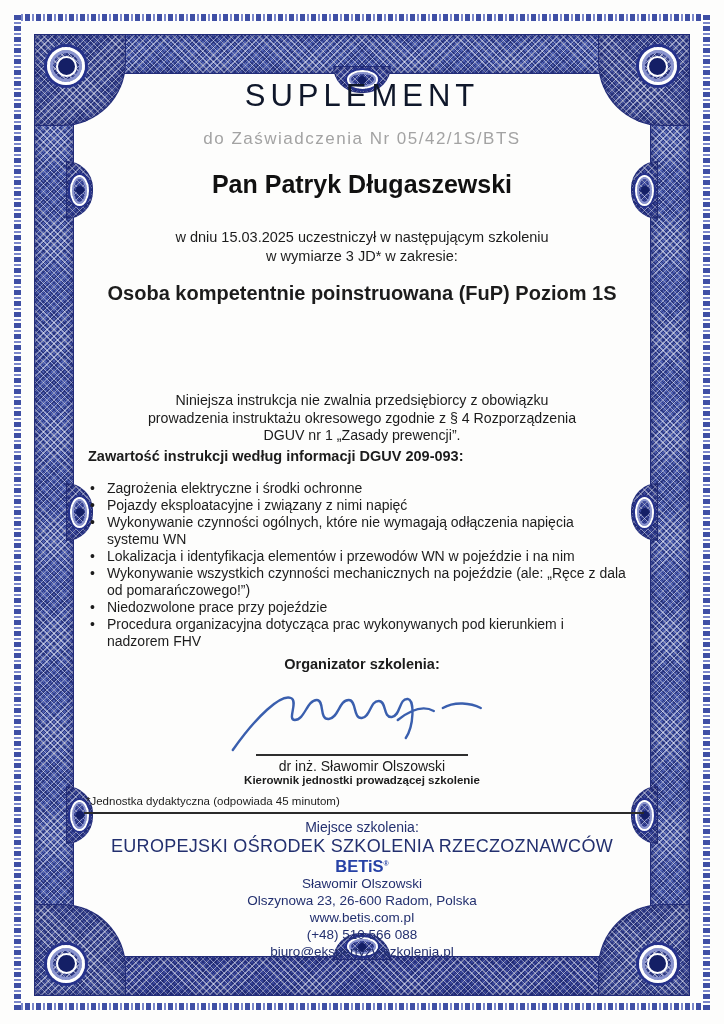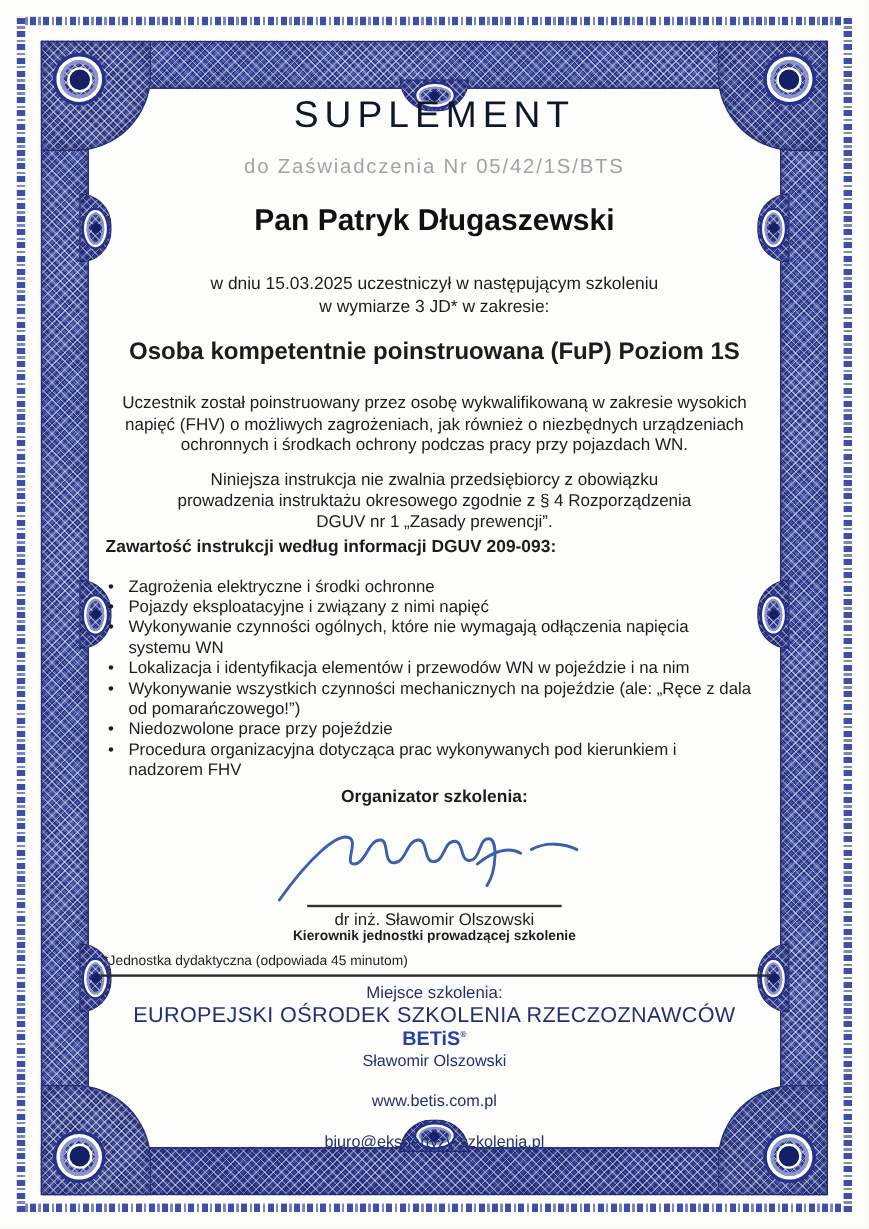--- a/index.html
+++ b/index.html
@@ -164,21 +164,20 @@
   <div class="abs title">SUPLEMENT</div>
   <div class="abs subtitle">do Zaświadczenia Nr 05/42/1S/BTS</div>
   <div class="abs name">Pan Patryk Długaszewski</div>
 
   <div class="abs intro">
     <div>w dniu 15.03.2025 uczestniczył w następującym szkoleniu</div>
     <div>w wymiarze 3 JD* w zakresie:</div>
   </div>
 
   <div class="abs course">Osoba kompetentnie poinstruowana (FuP) Poziom 1S</div>
-  <div class="abs p1">Uczestnik został poinstruowany przez osobę wykwalifikowaną w zakresie wysokich napięć (FHV) o możliwych zagrożeniach, jak również o niezbędnych urządzeniach ochronnych i środkach ochrony podczas pracy przy pojazdach WN.</div>
   <div class="abs p2">
     <div class="inner">Niniejsza instrukcja nie zwalnia przedsiębiorcy z obowiązku prowadzenia instruktażu okresowego zgodnie z § 4 Rozporządzenia DGUV nr 1 „Zasady prewencji”.</div>
   </div>
 
   <div class="abs contents-h">Zawartość instrukcji według informacji DGUV 209-093:</div>
 
   <div class="abs bullets">
     <ul>
       <li><span>Zagrożenia elektryczne i środki ochronne</span></li>
       <li><span>Pojazdy eksploatacyjne i związany z nimi napięć</span></li>
@@ -204,16 +203,18 @@
   <div class="abs role">Kierownik jednostki prowadzącej szkolenie</div>
 
   <div class="abs footnote">*Jednostka dydaktyczna (odpowiada 45 minutom)</div>
   <div class="rule"></div>
 
   <div class="abs venue-h navy">Miejsce szkolenia:</div>
   <div class="abs venue-n navy">EUROPEJSKI OŚRODEK SZKOLENIA RZECZOZNAWCÓW</div>
   <div class="abs brand"><span>BETiS</span><sup>®</sup></div>
 
   <div class="abs contact c1 navy">Sławomir Olszowski</div>
+  <div class="abs contact c2 navy">Olszynowa 23, 26-600 Radom, Polska</div>
   <div class="abs contact c3 navy">www.betis.com.pl</div>
+  <div class="abs contact c4 navy">(+48) 510 566 088</div>
   <div class="abs contact c5 navy">biuro@ekspertyzy-szkolenia.pl</div>
 
 </div>
 
 </body></html>

